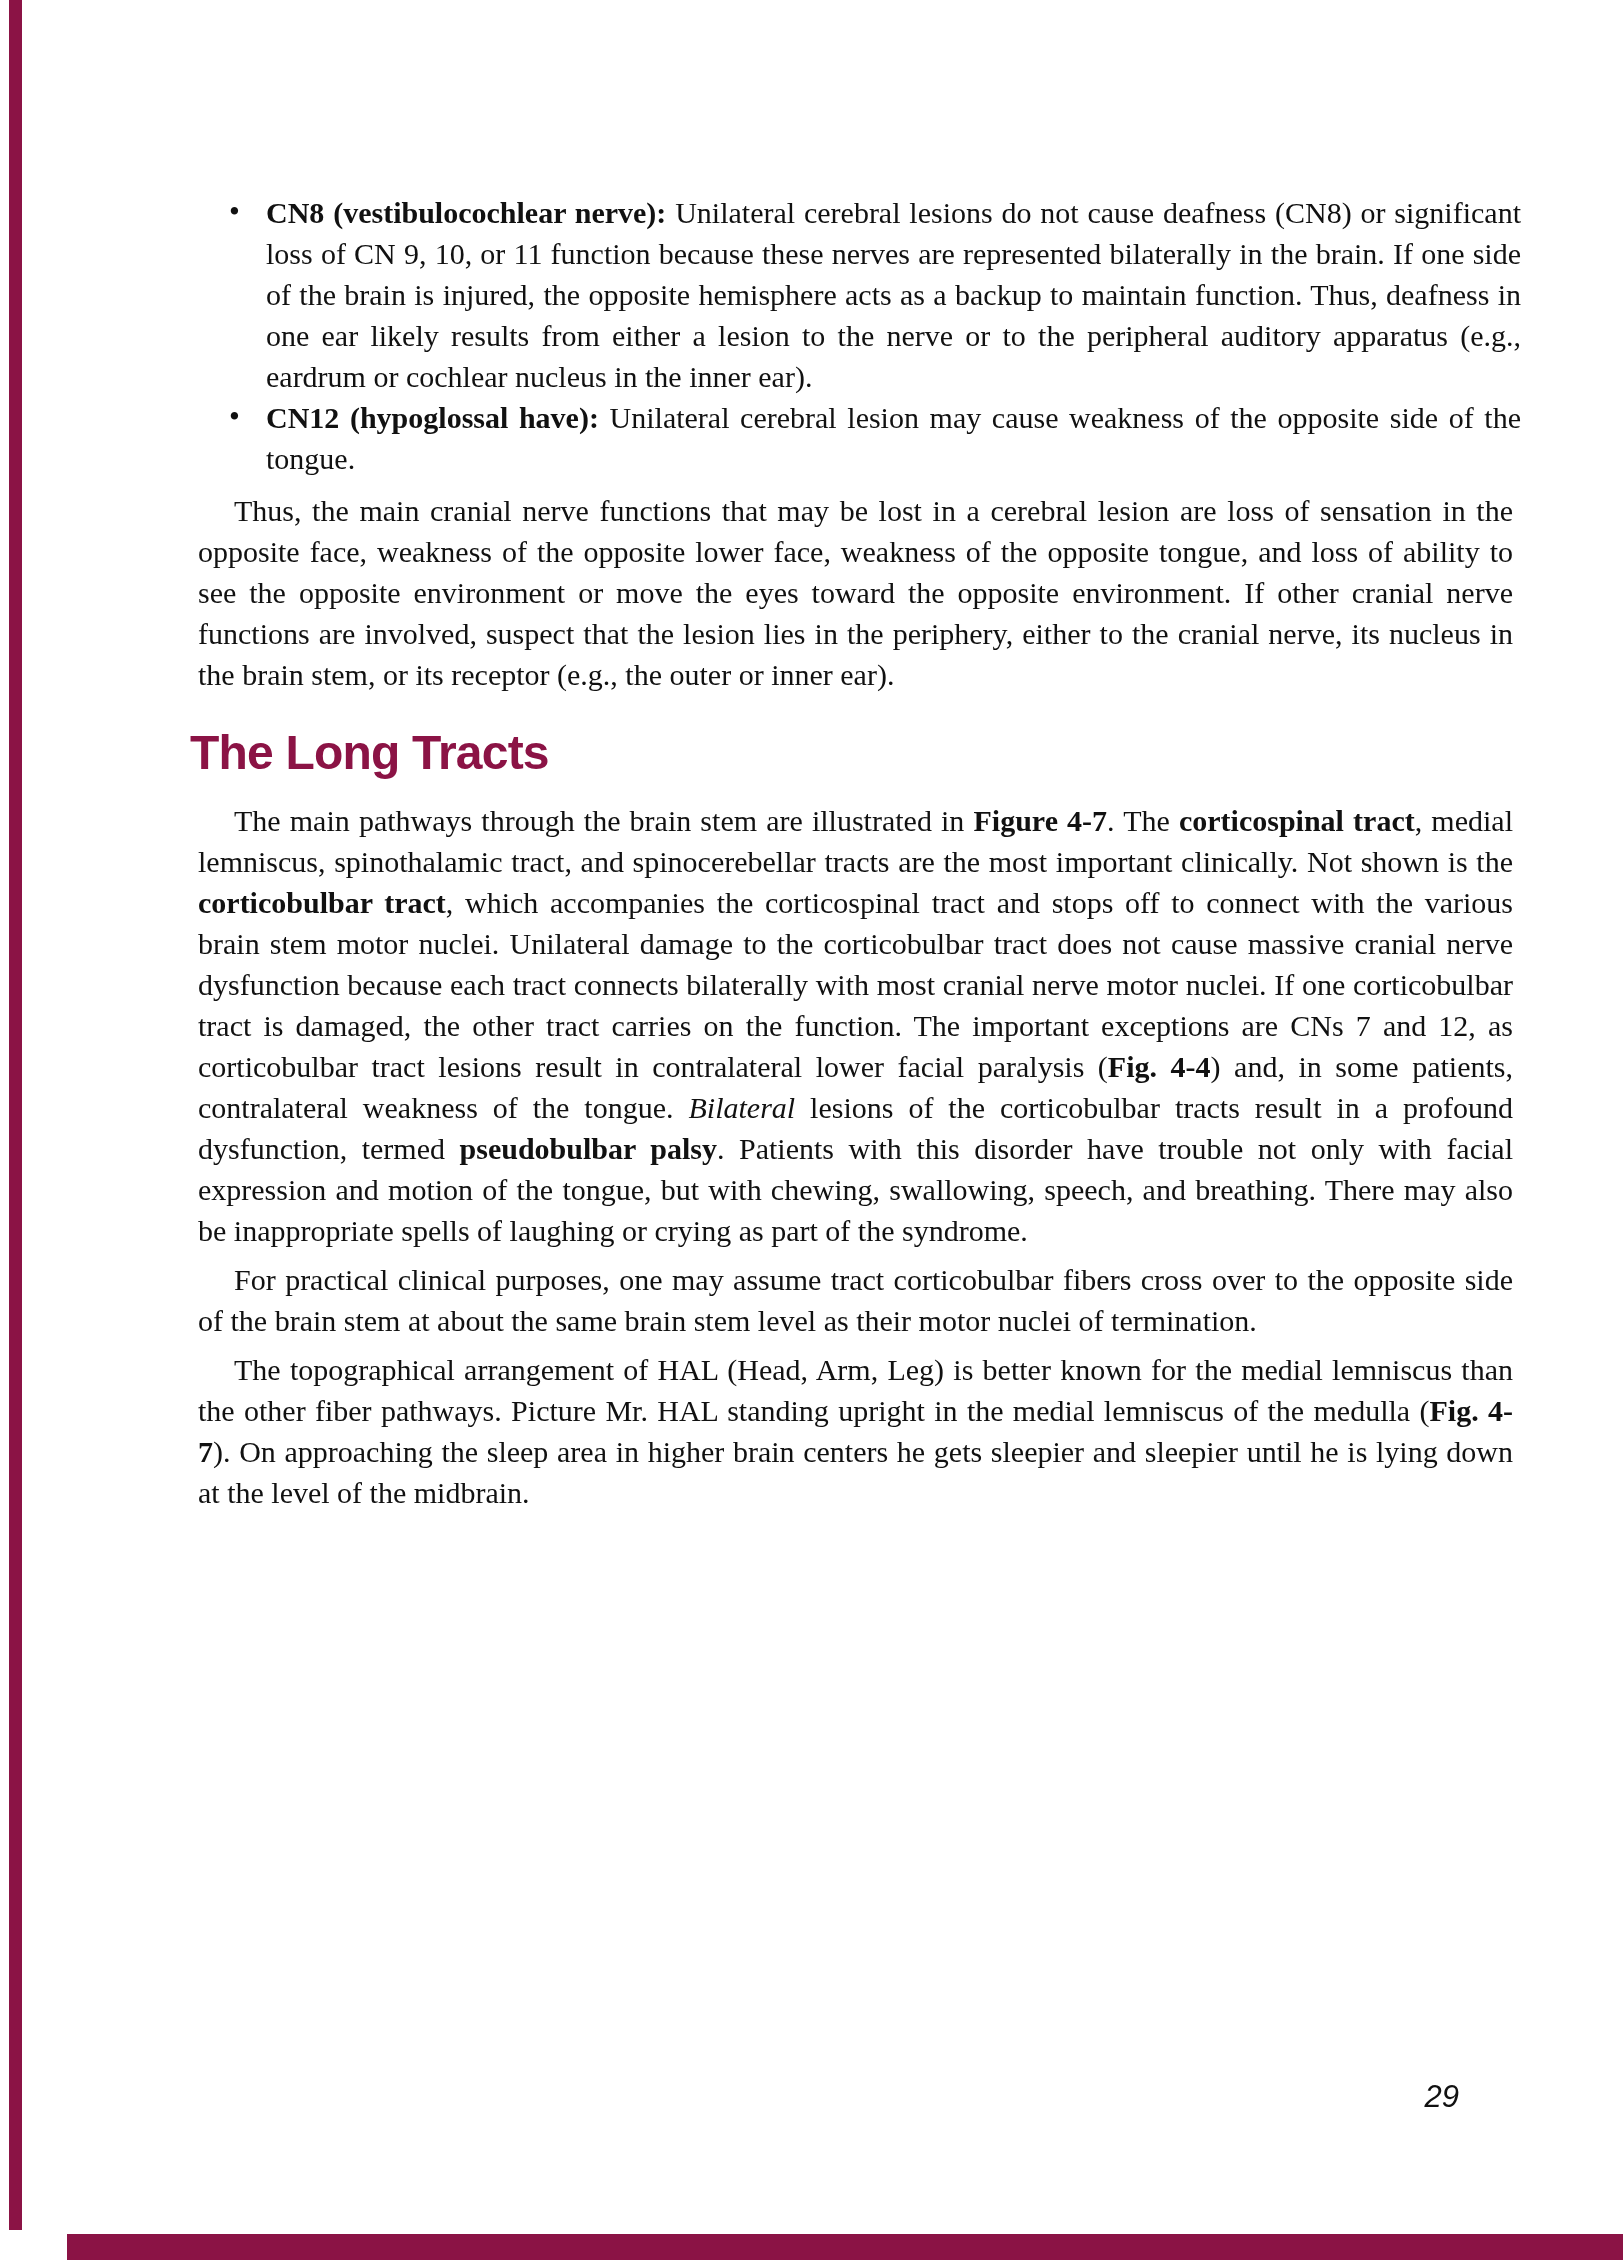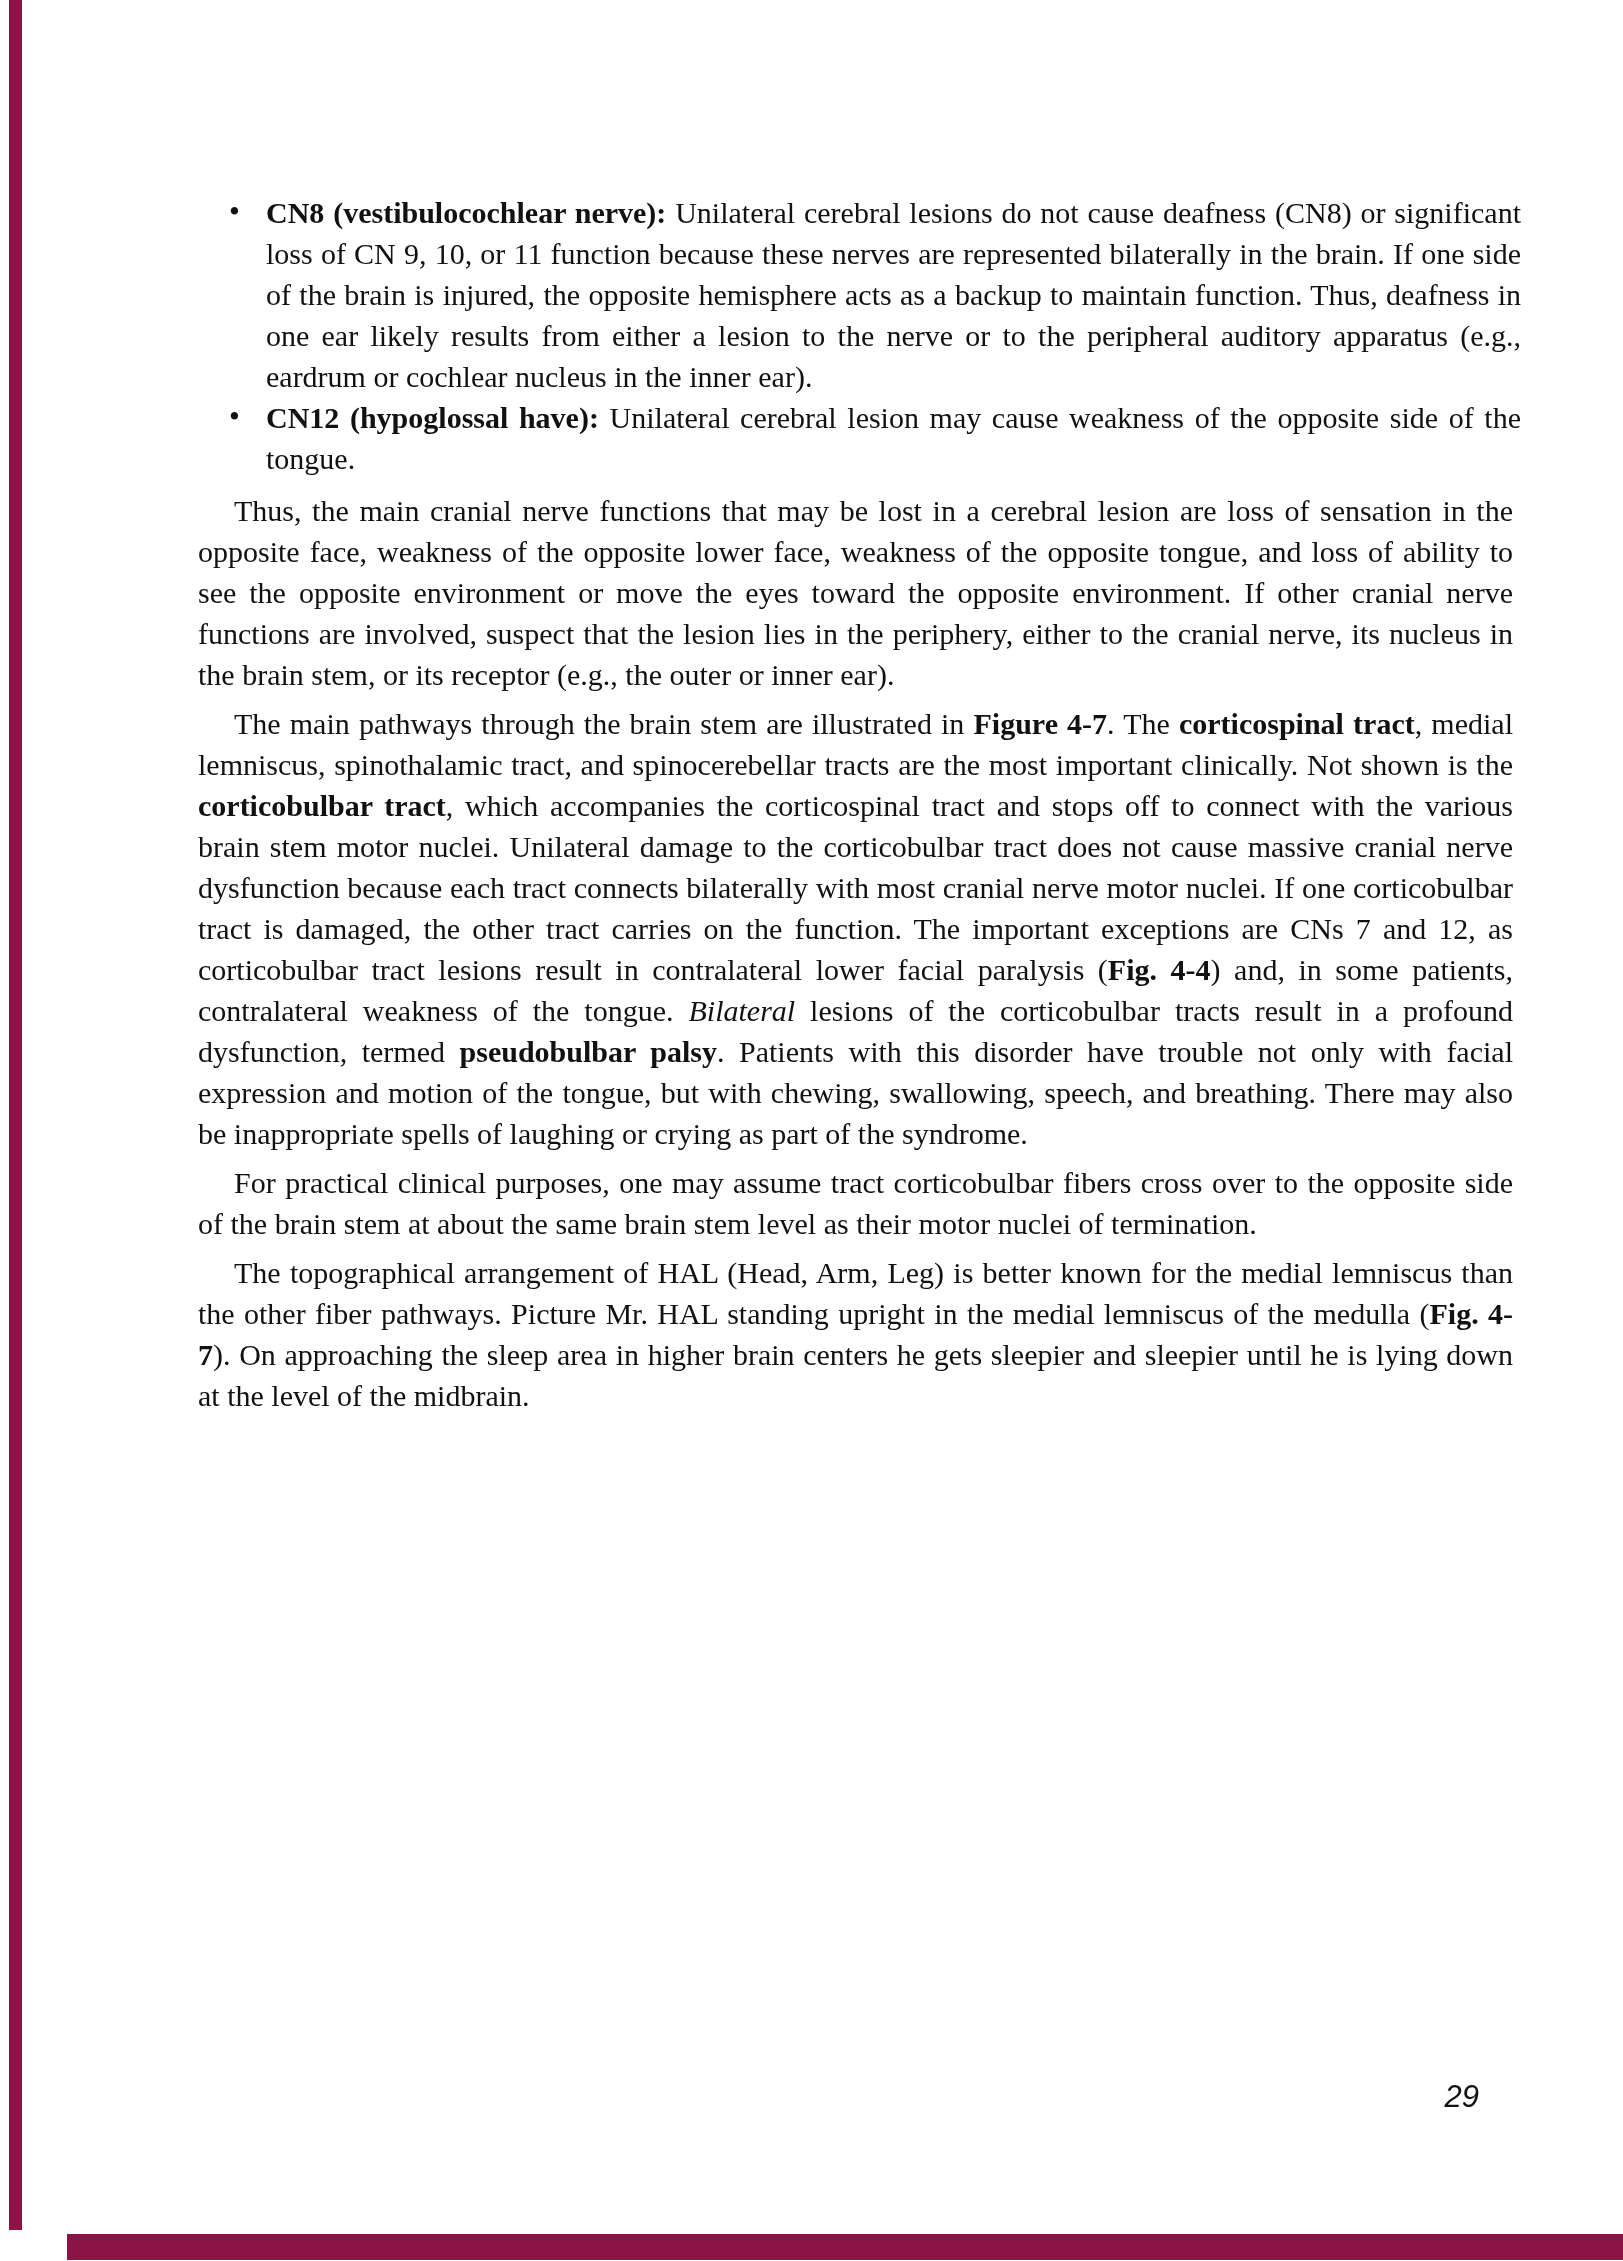--- a/index.html
+++ b/index.html
@@ -62,39 +62,40 @@
     margin: 31px 0 20px 0;
     text-align: left;
     text-indent: 0;
   }
 
   .b { font-weight: bold; }
   .i { font-style: italic; }
 
   .page-number {
     position: absolute;
-    top: 2079px; right: 144px;
+    top: 2079px; right: 164px;
     font-family: "Liberation Sans", sans-serif;
     font-style: italic;
     font-size: 31px;
     line-height: 36px;
     color: #111111;
   }
 </style>
 </head>
 <body style="--accent: #8b1345; background: rgb(255, 255, 255); color: rgb(17, 17, 17);">
 
 <div class="accent-bar-v"></div>
 <div class="accent-bar-h"></div>
 
 <div class="content">
     <div class="bullet-list">
       <div class="bullet"><span class="dot">•</span><span class="b">CN8 (vestibulocochlear nerve): </span><span>Unilateral cerebral lesions do not cause deafness (CN8) or significant loss of CN 9, 10, or 11 function because these nerves are represented bilaterally in the brain. If one side of the brain is injured, the opposite hemisphere acts as a backup to maintain function. Thus, deafness in one ear likely results from either a lesion to the nerve or to the peripheral auditory apparatus (e.g., eardrum or cochlear nucleus in the inner ear).</span></div>
       <div class="bullet"><span class="dot">•</span><span class="b">CN12 (hypoglossal have): </span><span>Unilateral cerebral lesion may cause weakness of the opposite side of the tongue.</span></div>
     </div>
     <p class="para"><span>Thus, the main cranial nerve functions that may be lost in a cerebral lesion are loss of sensation in the opposite face, weakness of the opposite lower face, weakness of the opposite tongue, and loss of ability to see the opposite environment or move the eyes toward the opposite environment. If other cranial nerve functions are involved, suspect that the lesion lies in the periphery, either to the cranial nerve, its nucleus in the brain stem, or its receptor (e.g., the outer or inner ear).</span></p>
+    <h2 class="heading">The Long Tracts</h2>
     <p class="para"><span>The main pathways through the brain stem are illustrated in </span><span class="b">Figure 4-7</span><span>. The </span><span class="b">corticospinal tract</span><span>, medial lemniscus, spinothalamic tract, and spinocerebellar tracts are the most important clinically. Not shown is the </span><span class="b">corticobulbar tract</span><span>, which accompanies the corticospinal tract and stops off to connect with the various brain stem motor nuclei. Unilateral damage to the corticobulbar tract does not cause massive cranial nerve dysfunction because each tract connects bilaterally with most cranial nerve motor nuclei. If one corticobulbar tract is damaged, the other tract carries on the function. The important exceptions are CNs 7 and 12, as corticobulbar tract lesions result in contralateral lower facial paralysis (</span><span class="b">Fig. 4-4</span><span>) and, in some patients, contralateral weakness of the tongue. </span><span class="i">Bilateral</span><span> lesions of the corticobulbar tracts result in a profound dysfunction, termed </span><span class="b">pseudobulbar palsy</span><span>. Patients with this disorder have trouble not only with facial expression and motion of the tongue, but with chewing, swallowing, speech, and breathing. There may also be inappropriate spells of laughing or crying as part of the syndrome.</span></p>
     <p class="para"><span>For practical clinical purposes, one may assume tract corticobulbar fibers cross over to the opposite side of the brain stem at about the same brain stem level as their motor nuclei of termination.</span></p>
     <p class="para"><span>The topographical arrangement of HAL (Head, Arm, Leg) is better known for the medial lemniscus than the other fiber pathways. Picture Mr. HAL standing upright in the medial lemniscus of the medulla (</span><span class="b">Fig. 4-7</span><span>). On approaching the sleep area in higher brain centers he gets sleepier and sleepier until he is lying down at the level of the midbrain.</span></p>
   </div>
 
 <div class="page-number">29</div>
 
 
 </body></html>

